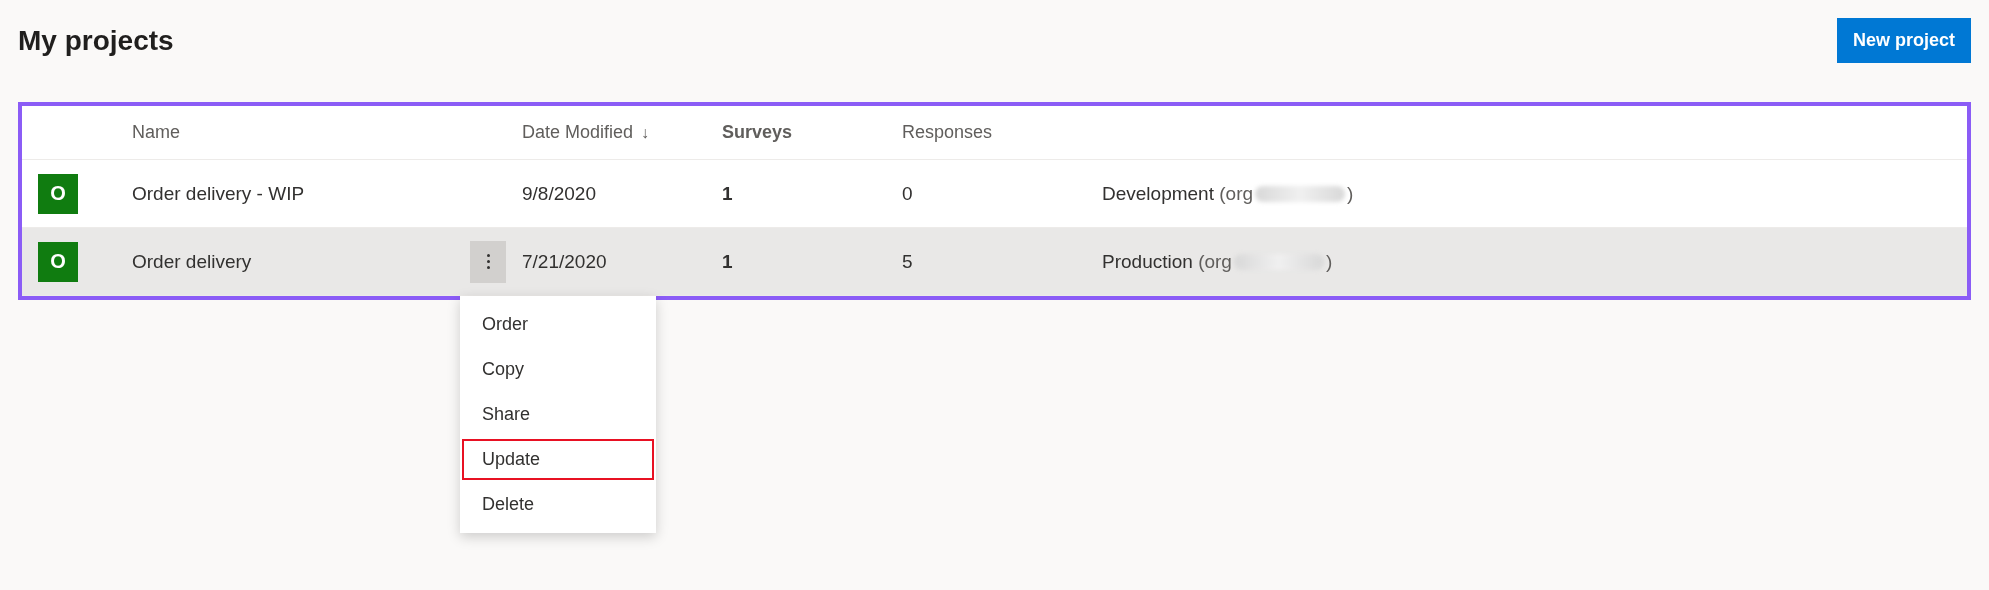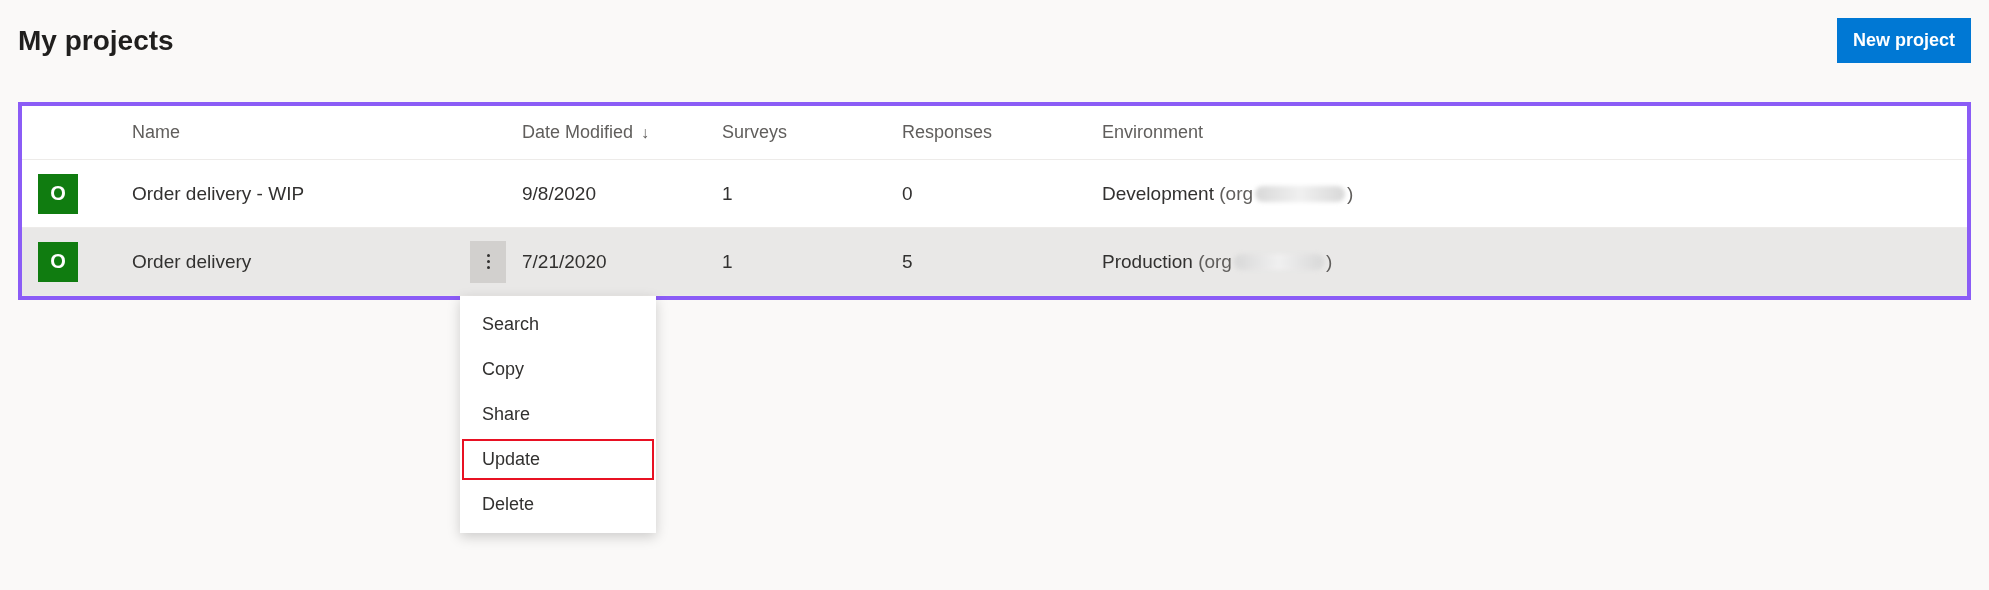--- a/index.html
+++ b/index.html
@@ -77,21 +77,21 @@
     display: flex;
     align-items: center;
     height: 54px;
     border-bottom: 1px solid #edebe9;
     color: #605e5c;
     font-size: 18px;
   }
   .col-icon { width: 110px; padding-left: 12px; }
   .col-name { width: 390px; }
   .col-date { width: 200px; display:flex; align-items:center; gap:8px; }
-  .col-surveys { width: 180px; }
+  .col-surveys { width: 180px; font-weight: bold; }
   .col-responses { width: 200px; }
   .col-env { flex: 1; }
   .sort-arrow {
     font-size: 16px;
     color: #605e5c;
   }
   .trow {
     display: flex;
     align-items: center;
     height: 68px;
@@ -196,21 +196,20 @@
   <div class="table">
     <div class="thead">
       <div class="col-icon"></div>
       <div class="col-name">Name</div>
       <div class="col-date">
         <span>Date Modified</span>
         <span class="sort-arrow">↓</span>
       </div>
       <div class="col-surveys">Surveys</div>
       <div class="col-responses">Responses</div>
-      <div class="col-env">Environment</div>
     </div>
 
     <div class="trow">
       <div class="col-icon">
         <div class="avatar">O</div>
       </div>
       <div class="col-name name-cell">
         <span class="cell">Order delivery - WIP</span>
         <div class="more-btn hidden">
           <div class="more-dots">
@@ -253,18 +252,18 @@
         <span class="env-org">
           <span> (org</span><span class="blur"></span><span>)</span>
         </span>
       </div>
     </div>
 
   </div>
 </div>
 
 <div class="context-menu">
-  <div class="menu-item">Search</div>
+  <div class="menu-item">Order</div>
   <div class="menu-item">Copy</div>
   <div class="menu-item">Share</div>
   <div class="menu-item highlighted">Update</div>
   <div class="menu-item">Delete</div>
 </div>
 
 </body></html>

